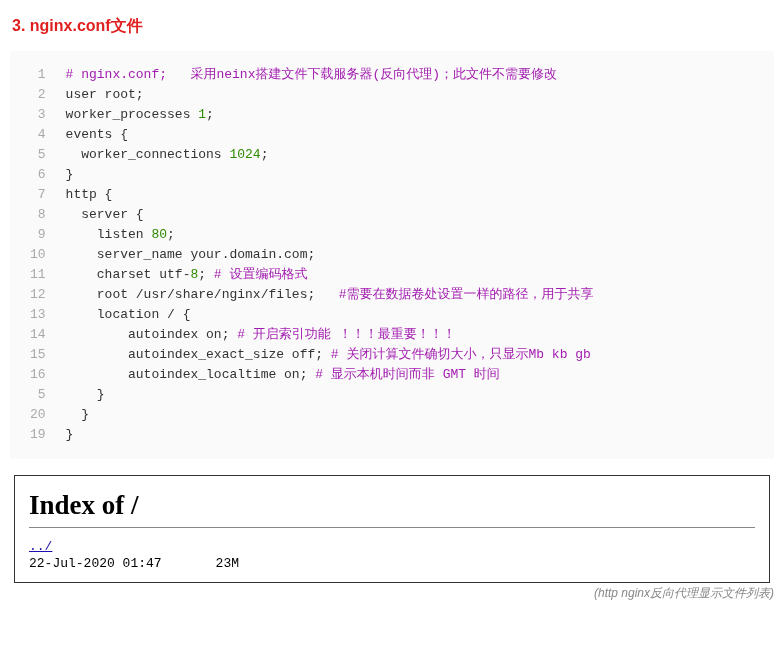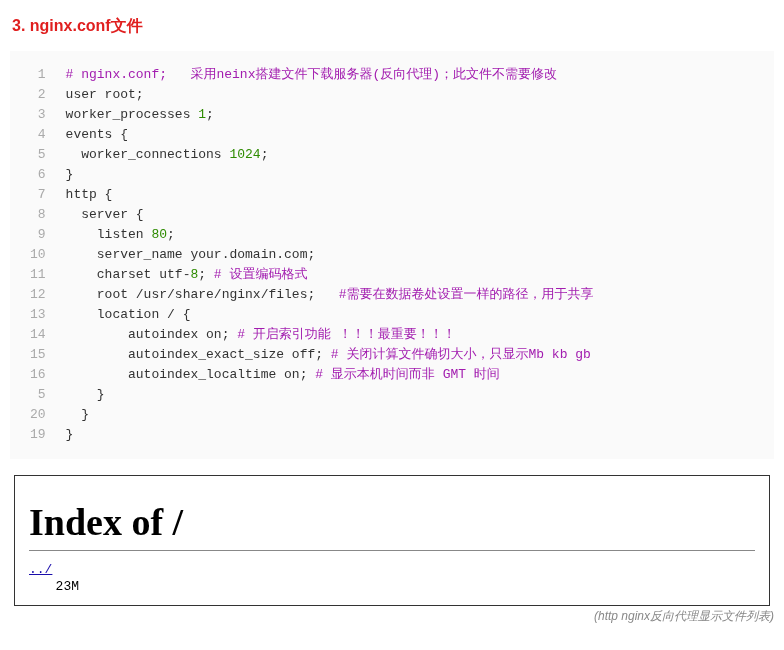--- a/index.html
+++ b/index.html
@@ -48,23 +48,23 @@
   }
   .cmt { color: #a21caf; }
   .num { color: #2e8b00; }
   .index-panel {
     border: 1px solid #333;
     padding: 8px 14px 10px 14px;
     margin: 0 4px 0 4px;
   }
   .index-title {
     font-family: "Times New Roman", serif;
-    font-size: 38px;
+    font-size: 27px;
     font-weight: bold;
-    margin: 16px 0 6px 0;
+    margin: 6px 0 6px 0;
   }
   .index-hr {
     border: none;
     border-top: 1px solid #888;
     margin: 6px 0 10px 0;
   }
   .index-list {
     font-family: "Courier New", monospace;
     font-size: 13px;
     line-height: 17px;
@@ -114,18 +114,19 @@
   </div>
 </div>
 
 <div class="index-panel">
   <div class="index-title">Index of /</div>
   <hr class="index-hr">
   <div class="index-list">
     <div><a class="link">../</a></div>
     <div id="rows">
         <div class="row">
+          <span class="fdate">22-Jul-2020 01:47</span>
           <span class="fsize">23M</span>
         </div>
       </div>
   </div>
 </div>
 <div class="caption">(http nginx反向代理显示文件列表)</div>
 
 </body></html>

